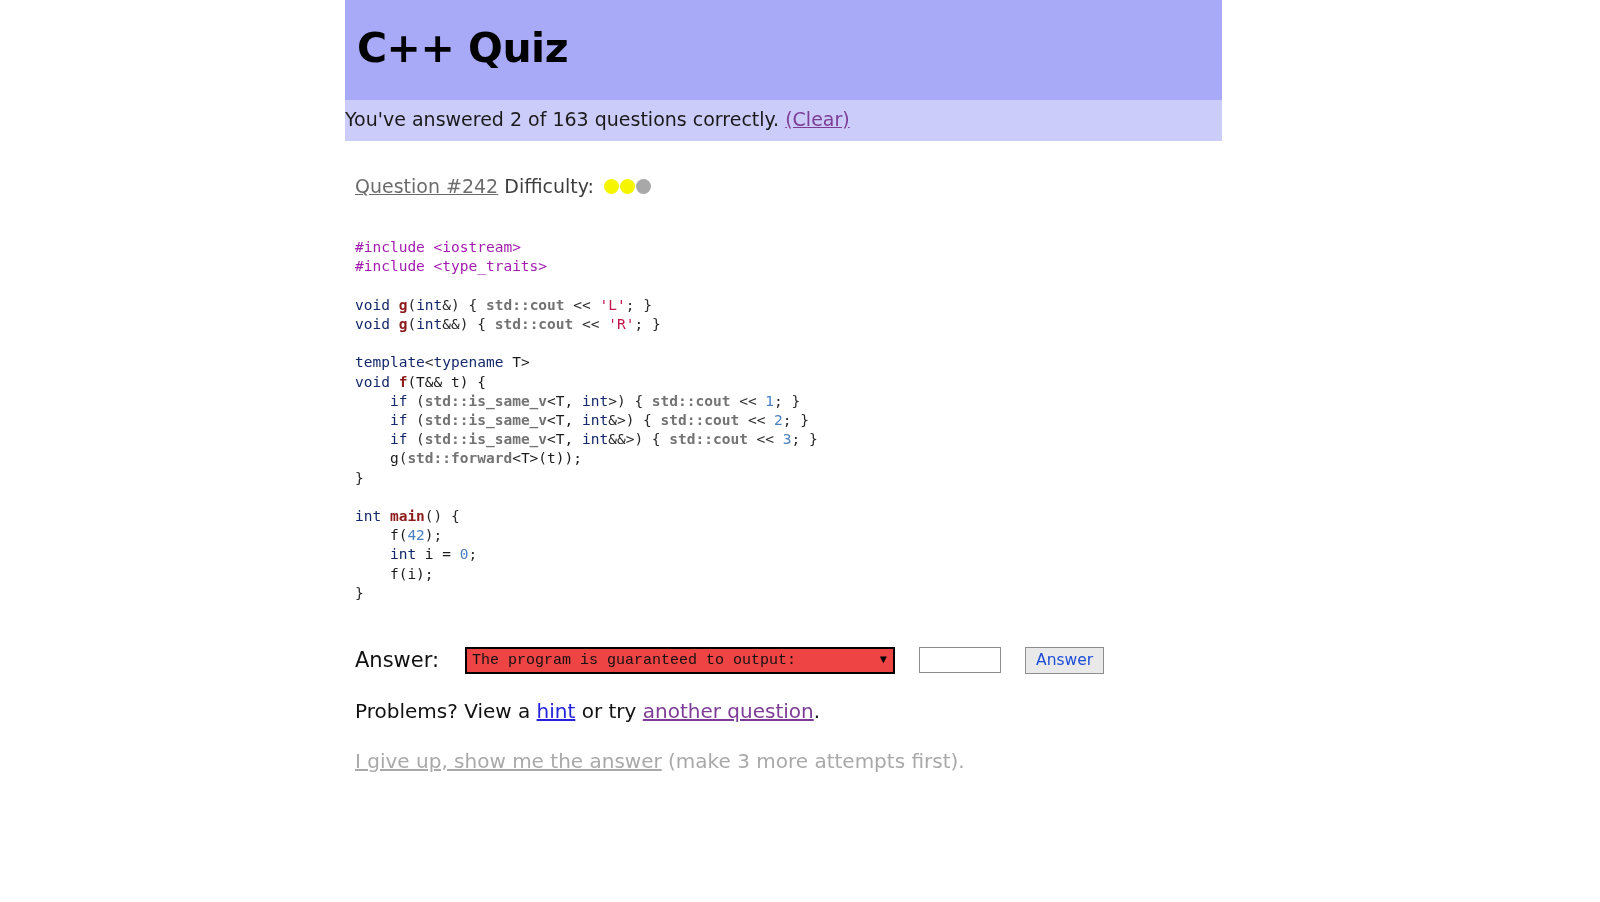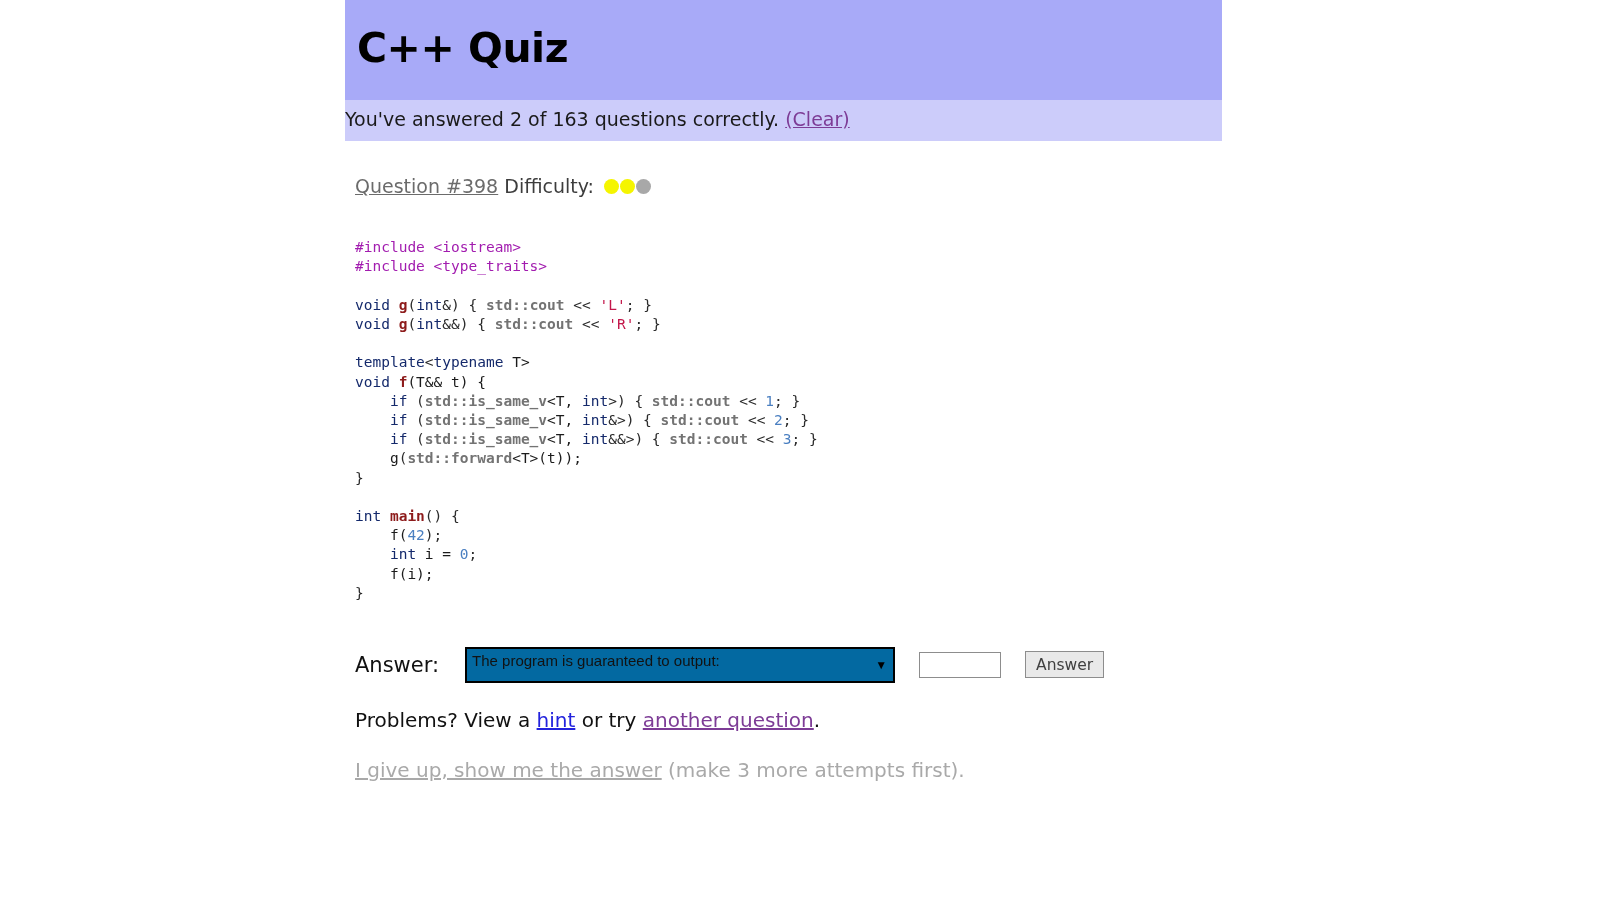--- a/index.html
+++ b/index.html
@@ -99,25 +99,25 @@
     align-items: center;
     gap: 24px;
   }
   .answer-label {
     font-size: 21px;
     color: #111;
     margin-right: 2px;
   }
   .answer-select {
     width: 430px;
-    height: 36px;
+    height: 27px;
     box-sizing: border-box;
     border: 2px solid #000;
-    background: #0369a1;
-    font-family: Liberation Sans, sans-serif;
+    background: #ef4444;
+    font-family: Liberation Mono, monospace;
     font-size: 15px;
     color: #121212;
     padding: 0 22px 0 5px;
     line-height: 23px;
     position: relative;
     white-space: nowrap;
     overflow: hidden;
   }
   .answer-select .chev {
     position: absolute;
@@ -137,21 +137,21 @@
     padding: 0 4px;
     font-family: "DejaVu Sans", "Liberation Sans", sans-serif;
   }
   .answer-button {
     height: 27px;
     box-sizing: border-box;
     border: 1px solid #8d8d8d;
     background: #e9e9e9;
     font-family: "DejaVu Sans", "Liberation Sans", sans-serif;
     font-size: 15.5px;
-    color: #404040;
+    color: #1d4ed8;
     padding: 0 10px;
     cursor: pointer;
   }
   
   .problems {
     margin: 25px 0 0 10px;
     font-size: 20px;
     color: #111;
   }
   .problems a.unvisited {
@@ -180,21 +180,21 @@
   <div class="banner">
     <div class="banner-title">C++ Quiz</div>
   </div>
 
   <div class="subbanner">
     <span>You've answered 2 of 163 questions correctly.</span>
     <a href="#">(Clear)</a>
   </div>
 
   <div class="qmeta">
-    <a href="#" class="qlink">Question #398</a>
+    <a href="#" class="qlink">Question #242</a>
     <span class="difflabel">Difficulty:</span>
     <span class="dots" id="difficulty-dots"><span class="dot on"></span><span class="dot on"></span><span class="dot off"></span></span>
   </div>
 
 
   <div class="code" id="code-block"><div><span class="c-pre">#include &lt;iostream&gt;</span></div><div><span class="c-pre">#include &lt;type_traits&gt;</span></div><div>&nbsp;</div><div><span class="c-kw">void </span><span class="c-fn">g</span><span class="c-pun">(</span><span class="c-kw">int</span><span class="c-pun">&amp;) { </span><span class="c-id">std::cout</span><span class="c-pun"> &lt;&lt; </span><span class="c-str">'L'</span><span class="c-pun">; }</span></div><div><span class="c-kw">void </span><span class="c-fn">g</span><span class="c-pun">(</span><span class="c-kw">int</span><span class="c-pun">&amp;&amp;) { </span><span class="c-id">std::cout</span><span class="c-pun"> &lt;&lt; </span><span class="c-str">'R'</span><span class="c-pun">; }</span></div><div>&nbsp;</div><div><span class="c-kw">template</span><span class="c-pun">&lt;</span><span class="c-kw">typename</span><span class="c-plain"> T&gt;</span></div><div><span class="c-kw">void </span><span class="c-fn">f</span><span class="c-plain">(T&amp;&amp; t) {</span></div><div><span class="c-plain">    </span><span class="c-kw">if</span><span class="c-pun"> (</span><span class="c-id">std::is_same_v</span><span class="c-plain">&lt;T, </span><span class="c-kw">int</span><span class="c-pun">&gt;) { </span><span class="c-id">std::cout</span><span class="c-pun"> &lt;&lt; </span><span class="c-num">1</span><span class="c-pun">; }</span></div><div><span class="c-plain">    </span><span class="c-kw">if</span><span class="c-pun"> (</span><span class="c-id">std::is_same_v</span><span class="c-plain">&lt;T, </span><span class="c-kw">int</span><span class="c-pun">&amp;&gt;) { </span><span class="c-id">std::cout</span><span class="c-pun"> &lt;&lt; </span><span class="c-num">2</span><span class="c-pun">; }</span></div><div><span class="c-plain">    </span><span class="c-kw">if</span><span class="c-pun"> (</span><span class="c-id">std::is_same_v</span><span class="c-plain">&lt;T, </span><span class="c-kw">int</span><span class="c-pun">&amp;&amp;&gt;) { </span><span class="c-id">std::cout</span><span class="c-pun"> &lt;&lt; </span><span class="c-num">3</span><span class="c-pun">; }</span></div><div><span class="c-plain">    </span><span class="c-plain">g</span><span class="c-pun">(</span><span class="c-id">std::forward</span><span class="c-plain">&lt;T&gt;(t));</span></div><div><span class="c-pun">}</span></div><div>&nbsp;</div><div><span class="c-kw">int </span><span class="c-fn">main</span><span class="c-pun">() {</span></div><div><span class="c-plain">    f(</span><span class="c-num">42</span><span class="c-pun">);</span></div><div><span class="c-plain">    </span><span class="c-kw">int</span><span class="c-plain"> i = </span><span class="c-num">0</span><span class="c-pun">;</span></div><div><span class="c-plain">    f(i);</span></div><div><span class="c-pun">}</span></div></div>
 
   <div class="answer-row">
     <span class="answer-label">Answer:</span>
 

